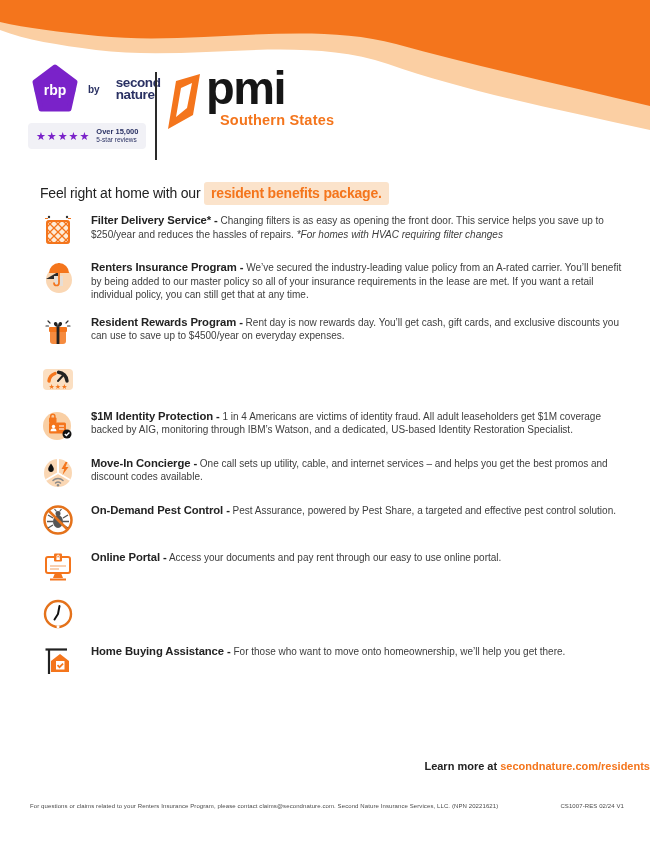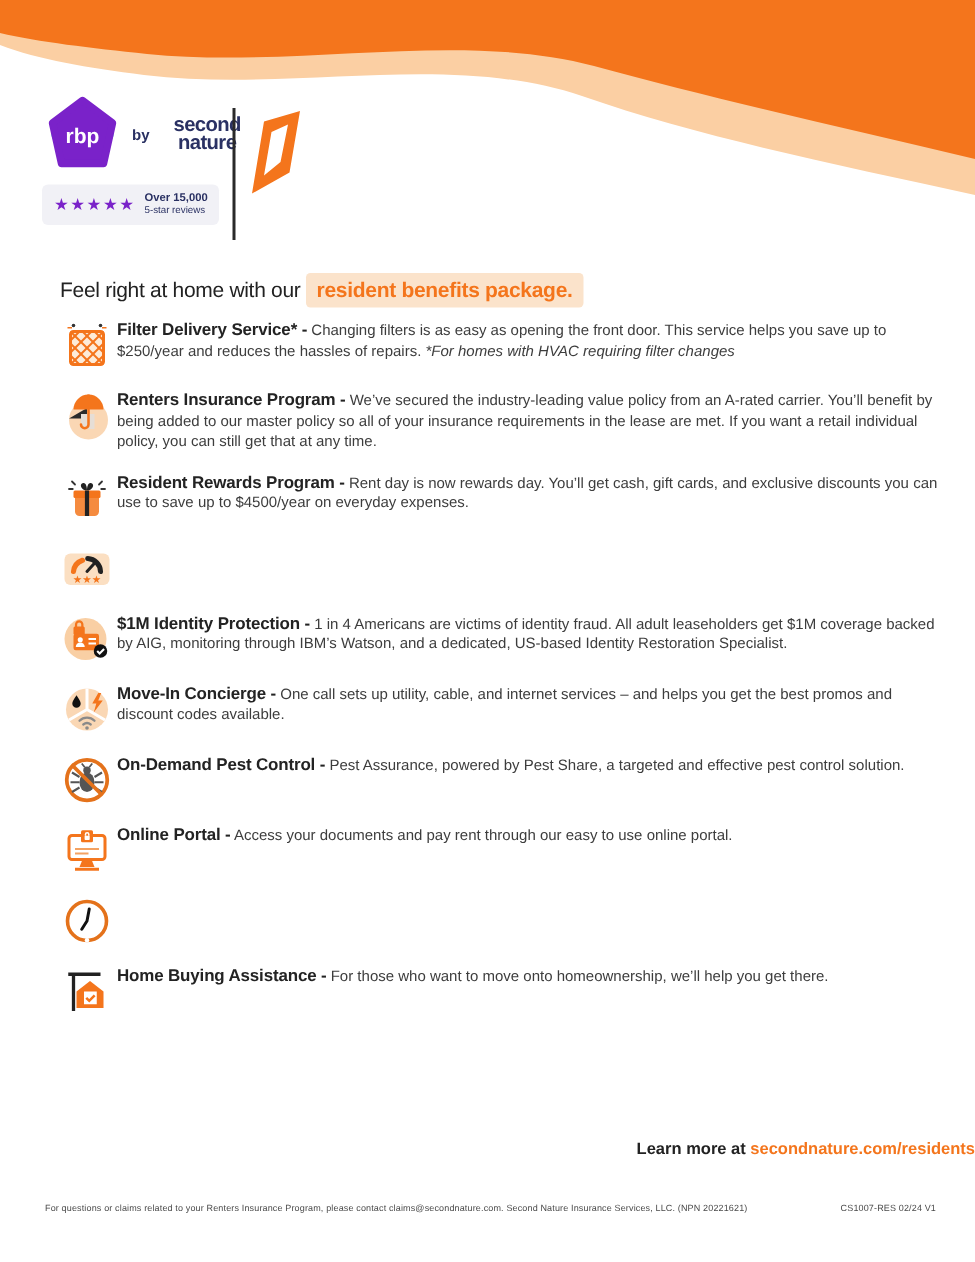--- a/index.html
+++ b/index.html
@@ -12,39 +12,39 @@
   body{
     width:650px;height:841px;background:#fff;position:relative;overflow:hidden;
     font-family:"Liberation Sans","DejaVu Sans",sans-serif;
   }
   .wave{position:absolute;top:0;left:0;display:block}
   
   .logos{position:absolute;top:62px;left:28px;width:560px;height:102px}
   .rbp-badge{position:absolute;top:0;left:0;width:54px;height:54px}
   .byline{position:absolute;top:15px;left:60px;white-space:nowrap}
   .byline .by{font-size:10px;font-weight:600;color:var(--navy);vertical-align:6px;margin-right:16px}
-  .brand{display:inline-block;color:var(--navy);font-weight:800;font-size:13.5px;line-height:11.5px;letter-spacing:-.4px;text-align:center}
+  .brand{display:inline-block;color:var(--navy);font-weight:800;font-size:13.5px;line-height:11.5px;letter-spacing:-.4px;text-align:left}
   .reviews{position:absolute;top:61px;left:0;display:flex;align-items:center;gap:6px;
     background:#F1F1F6;border-radius:4px;padding:5px 8px}
   .stars{color:var(--purple);font-size:11px;letter-spacing:1px;line-height:10px}
   .rev-txt{color:var(--navy);font-size:6.5px;line-height:8px}
   .rev-txt b{font-size:7.5px}
   .divider{position:absolute;top:10px;left:127px;width:1.5px;height:88px;background:#2a2a2a}
   .pmi{position:absolute;top:5px;left:140px;display:flex;align-items:flex-start}
   .pmi-flag{margin-top:6px}
   .pmi-name{font-size:47px;font-weight:800;letter-spacing:-1.5px;color:#161616;line-height:42px;margin-left:2px}
   .pmi-region{color:var(--orange);font-size:14.5px;font-weight:600;margin:3px 0 0 16px;letter-spacing:.2px}
   
   .headline{position:absolute;top:176px;left:40px;right:14px;font-size:14px;color:#222;
     font-weight:500;letter-spacing:-.2px;white-space:nowrap}
   .headline .hl{color:var(--orange);font-weight:800;background:var(--highlight);
     padding:3px 7px 4px;border-radius:3px}
   
   .benefits{position:absolute;top:213px;left:40px;width:588px}
-  .benefit{display:flex;gap:2px;margin-bottom:13px;min-height:34px;align-items:flex-start}
+  .benefit{display:flex;gap:15px;margin-bottom:13px;min-height:34px;align-items:flex-start}
   .b-icon{flex:0 0 36px;height:34px}
   .b-text{margin:1px 0 0;font-size:10px;line-height:13.6px;color:var(--body)}
   .b-title{font-weight:700;font-size:11.3px;color:#232323;letter-spacing:-.1px}
   .b-note{font-style:italic}
   
   .learn{position:absolute;top:760px;left:0;width:100%;text-align:right;font-size:11px}
   .learn .pre{color:#222;font-weight:600}
   .learn .lnk{color:var(--orange);font-weight:700}
   .fineprint{position:absolute;top:803px;left:30px;right:26px;display:flex;
     justify-content:space-between;align-items:flex-start;gap:20px;
@@ -71,20 +71,24 @@
   </div>
   <div class="reviews">
     <span class="stars">★★★★★</span>
     <span class="rev-txt"><b>Over 15,000</b><br><span>5-star reviews</span></span>
   </div>
   <div class="divider"></div>
   <div class="pmi">
     <svg class="pmi-flag" width="36" height="62" viewBox="0 0 36 62">
       <path fill-rule="evenodd" fill="var(--orange)" d="M8,8 L32,1 L25,42 L0,56 Z  M13,15 L24,10 L19,35 L8,44 Z"></path>
     </svg>
+    <div>
+      <div class="pmi-name">pmi</div>
+      <div class="pmi-region">Southern States</div>
+    </div>
   </div>
 </div>
 
 <h1 class="headline">
   <span>Feel right at home with our</span>
   <span class="hl">resident benefits package.</span>
 </h1>
 
 <div class="benefits">
 

